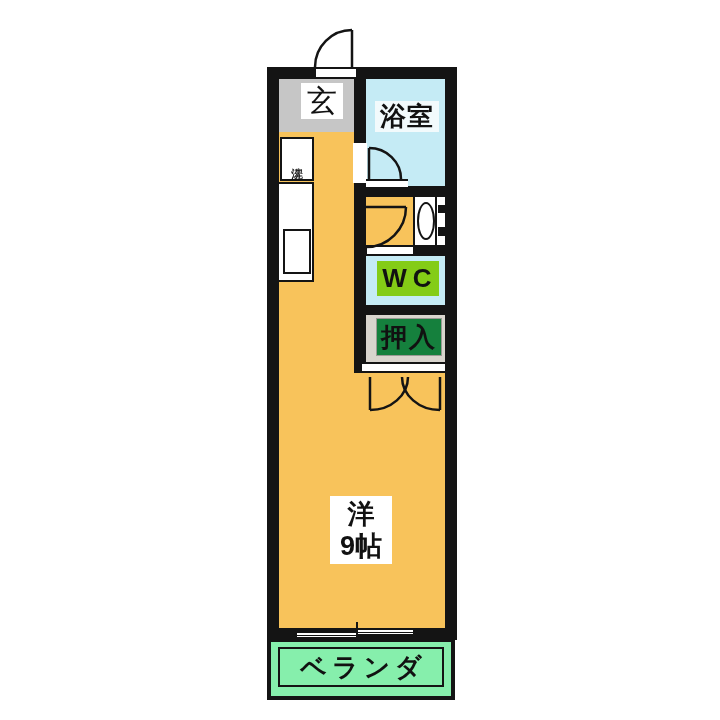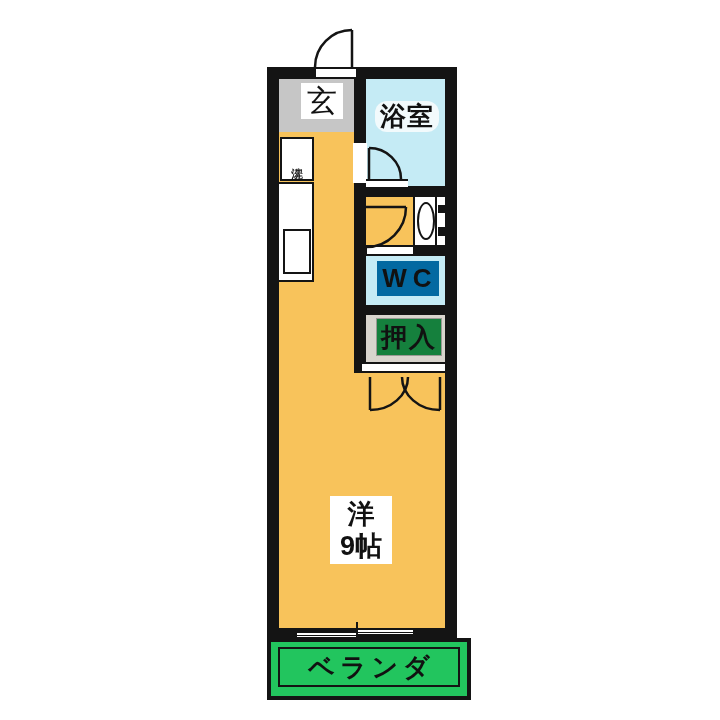--- a/index.html
+++ b/index.html
@@ -28,32 +28,32 @@
   .counter{left:277px;top:182px;width:37px;height:100px;background:#fff;border:2px solid #141414;}
   .sink{left:283px;top:229px;width:28px;height:45px;background:#fff;border:2px solid #141414;}
   .toilet{left:413px;top:195px;width:34px;height:52px;background:#fff;border:2px solid #141414;}
   .toilet-bowl{left:417px;top:202px;width:18px;height:38px;background:#fff;border:2px solid #141414;border-radius:50%;}
   .toilet-sep{left:435px;top:196px;width:2px;height:50px;background:#141414;}
   .toilet-mark1{left:438px;top:205px;width:7px;height:8px;background:#141414;}
   .toilet-mark2{left:438px;top:227px;width:7px;height:9px;background:#141414;}
   
   .lbl{display:flex;align-items:center;justify-content:center;text-align:center;}
   .lbl-entrance{left:301px;top:83px;width:42px;height:36px;background:#fff;font-size:30px;}
-  .lbl-bath{left:375px;top:101px;width:64px;height:31px;background:#f2fafc;font-size:26px;font-weight:bold;letter-spacing:1px;border-radius:12px;}
-  .lbl-wc{left:377px;top:261px;width:62px;height:35px;background:#0369a1;font-size:26px;font-weight:bold;letter-spacing:6px;padding-left:4px;}
+  .lbl-bath{left:375px;top:101px;width:64px;height:31px;background:#f2fafc;font-size:26px;font-weight:bold;letter-spacing:1px;}
+  .lbl-wc{left:377px;top:261px;width:62px;height:35px;background:#84cc16;font-size:26px;font-weight:bold;letter-spacing:6px;padding-left:4px;}
   .lbl-closet{left:376px;top:318px;width:66px;height:38px;background:#15803d;border:1px solid #9a9a94;font-size:26px;font-weight:bold;letter-spacing:2px;}
   .lbl-main{left:330px;top:496px;width:62px;height:68px;background:#fff;font-size:27px;font-weight:bold;flex-direction:column;line-height:32px;}
   
   .win-bar{background:#fff;border:2px solid #141414;}
   .win-left{left:295px;top:631px;width:63px;height:8px;}
   .win-right{left:356px;top:628px;width:59px;height:8px;}
   .win-line{position:absolute;left:0;top:50%;width:100%;height:1px;background:#141414;}
   .win-tick{left:356px;top:622px;width:2px;height:18px;background:#141414;}
   
-  .veranda{left:267px;top:638px;width:204px;height:62px;background:#22c55e;border:4px solid #141414;font-family:Liberation Mono, monospace;}
+  .veranda{left:267px;top:638px;width:188px;height:62px;background:#86efac;border:4px solid #141414;font-family:Liberation Mono, monospace;}
   .veranda-inner{position:absolute;left:7px;top:5px;right:7px;bottom:9px;border:2px solid #141414;
                  display:flex;align-items:center;justify-content:center;
                  font-size:26px;font-weight:bold;letter-spacing:5px;padding-left:5px;box-sizing:border-box;}
   svg.doors{position:absolute;left:0;top:0;pointer-events:none;}
 </style>
 </head>
 <body>
 
 <div class="plan">
 

